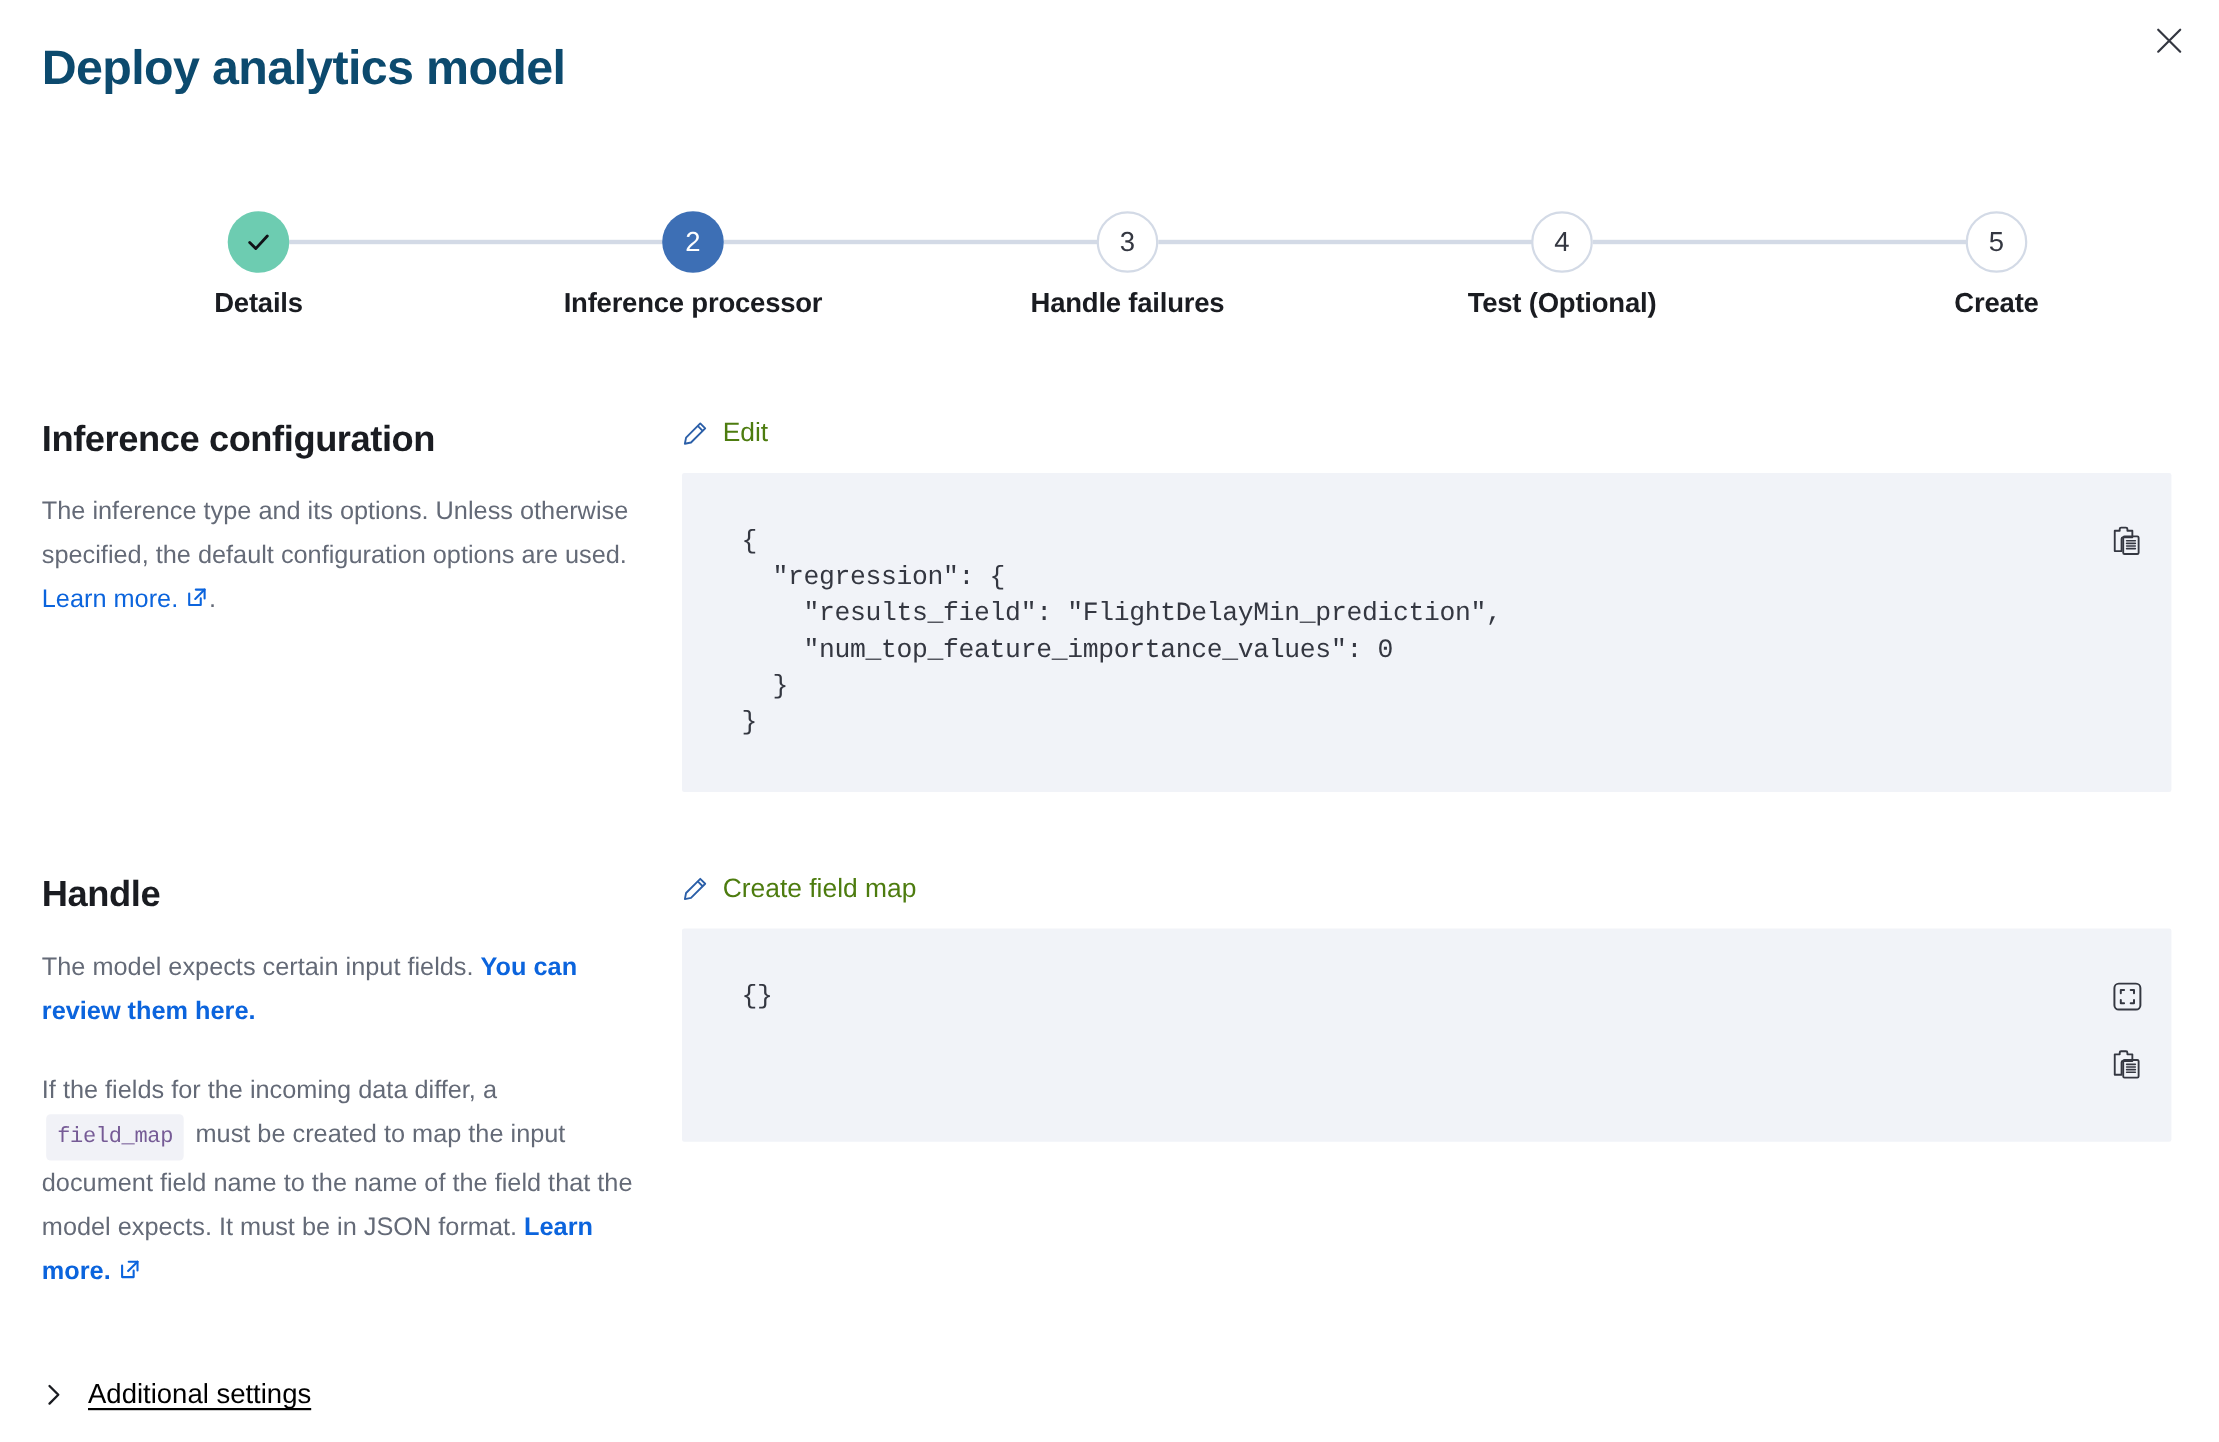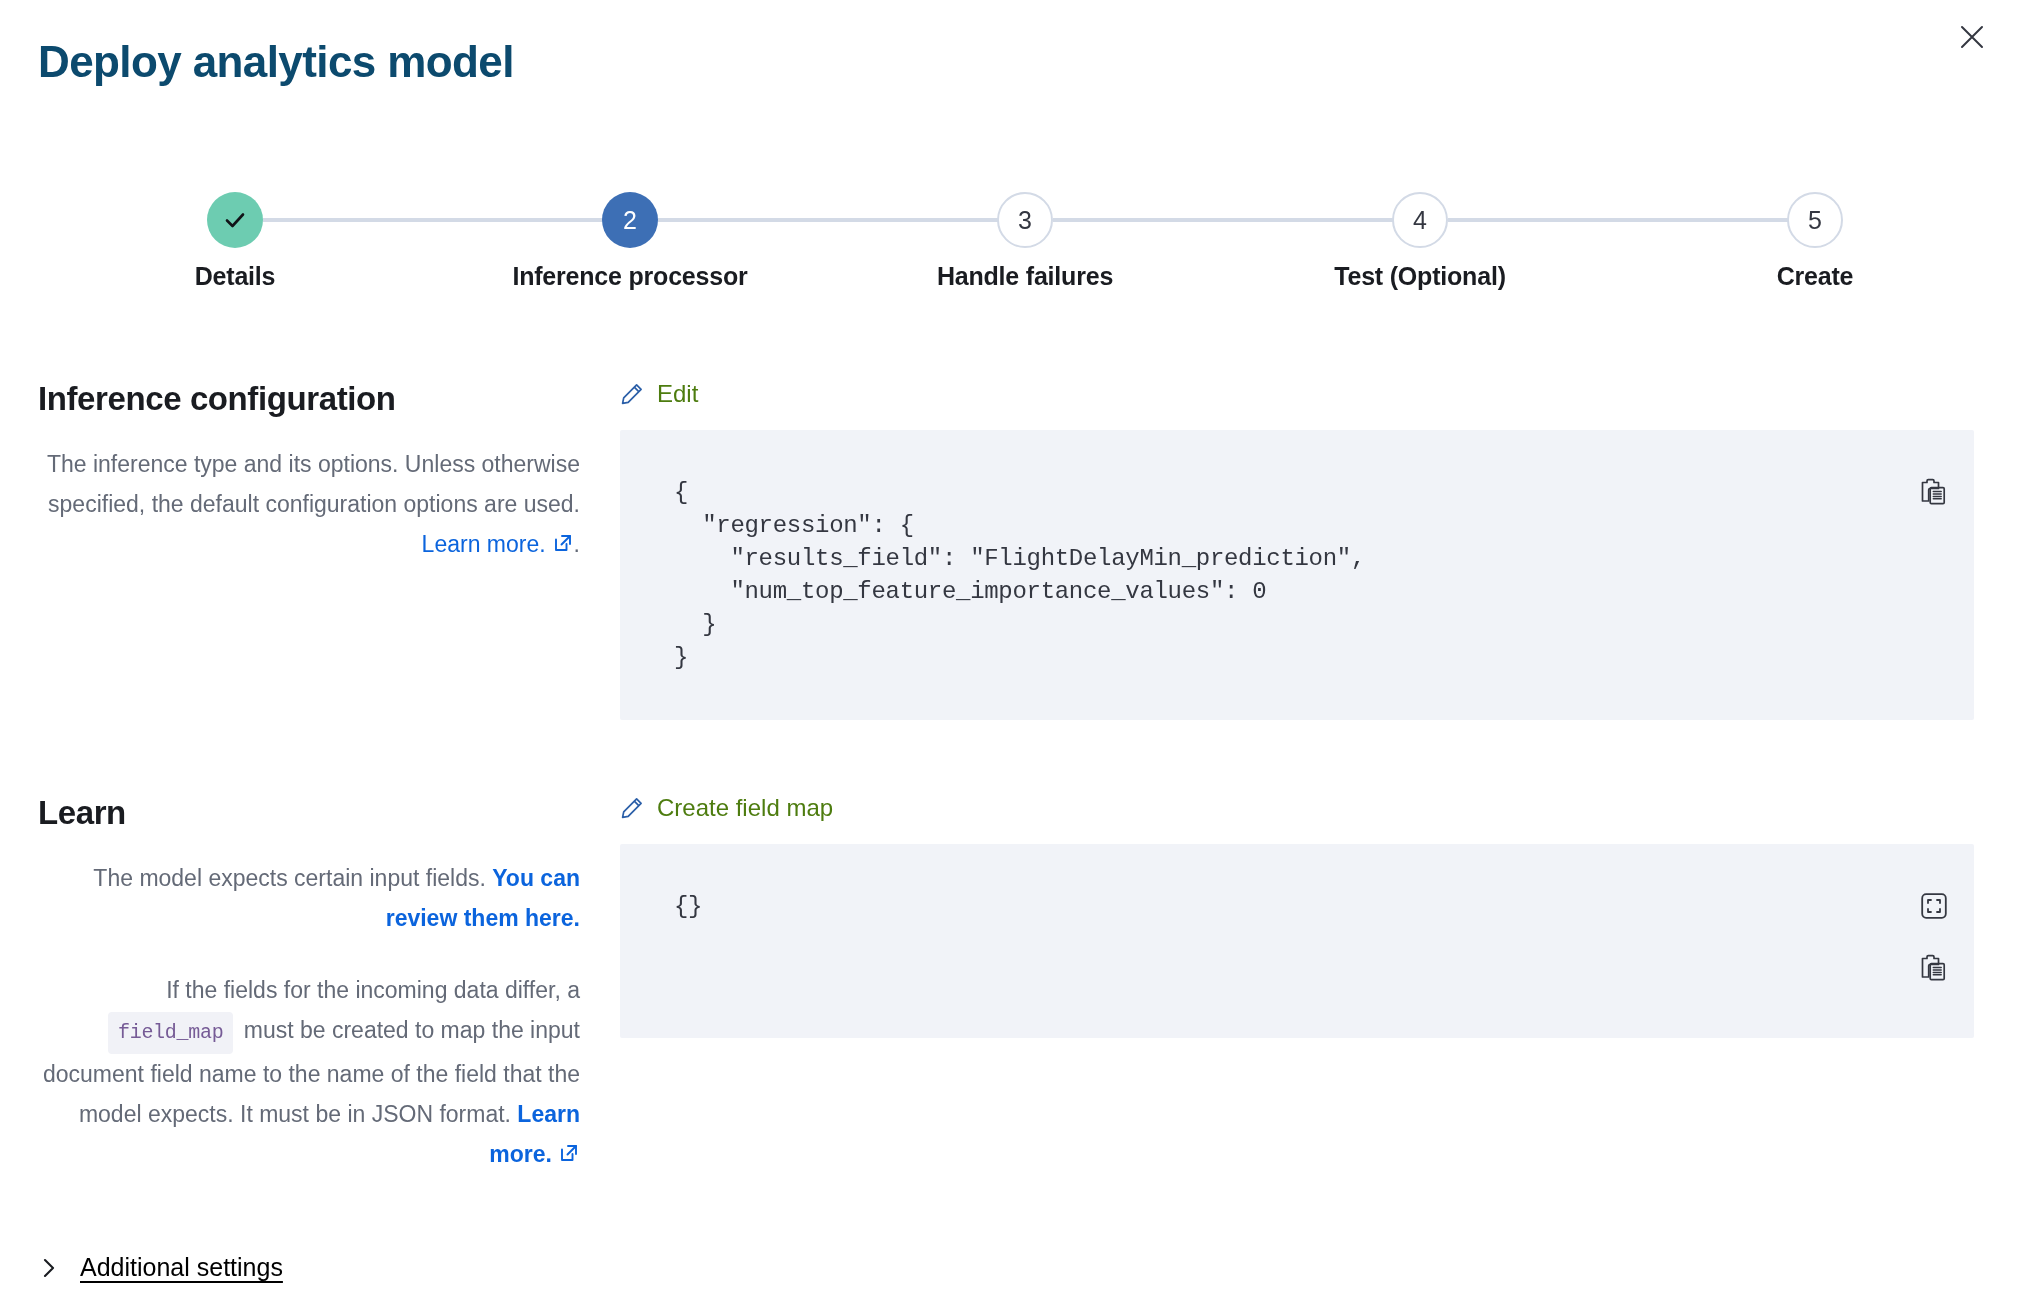--- a/index.html
+++ b/index.html
@@ -140,21 +140,20 @@
     color: #1a1c21;
     letter-spacing: -0.4px;
     margin: 0 0 26px 0;
     line-height: 1.15;
   }
   .section-text {
     font-size: 23px;
     line-height: 40px;
     color: #646a77;
     margin: 0 0 0 0;
-    text-align: right;
   }
   .section-text + .section-text { margin-top: 32px; }
 
   a.link {
     color: #0b64dd;
     text-decoration: none;
     font-weight: 500;
   }
   a.link-strong {
     color: #0b64dd;
@@ -353,21 +352,21 @@
             </button>
           </div>
         </div>
       </div>
     </div>
 
     <div class="gap"></div>
 
     <div class="section">
       <div class="section-left">
-        <h2 class="section-heading">Learn</h2>
+        <h2 class="section-heading">Handle</h2>
         <p class="section-text"><span>The model expects certain input fields. </span><a class="link-strong" href="#">You can review them here.</a></p>
         <p class="section-text"><span>If the fields for the incoming data differ, a </span><code class="code-chip">field_map</code><span> must be created to map the input document field name to the name of the field that the model expects. It must be in JSON format. </span><a class="link-strong" href="#">Learn more.</a><span class="ext-icon"><svg width="22" height="22" viewBox="0 0 22 22" fill="none" xmlns="http://www.w3.org/2000/svg">
                 <path d="M4 7.5 V18 H14.5 V12" stroke="#0b64dd" stroke-width="1.9" stroke-linecap="round" stroke-linejoin="round"></path>
                 <path d="M10 4 H18 V12" stroke="#0b64dd" stroke-width="1.9" stroke-linecap="round" stroke-linejoin="round"></path>
                 <path d="M18 4 L9.5 12.5" stroke="#0b64dd" stroke-width="1.9" stroke-linecap="round"></path>
               </svg></span></p>
       </div>
       <div class="section-right">
         <div class="editor-action">
           <span class="pencil-icon">

